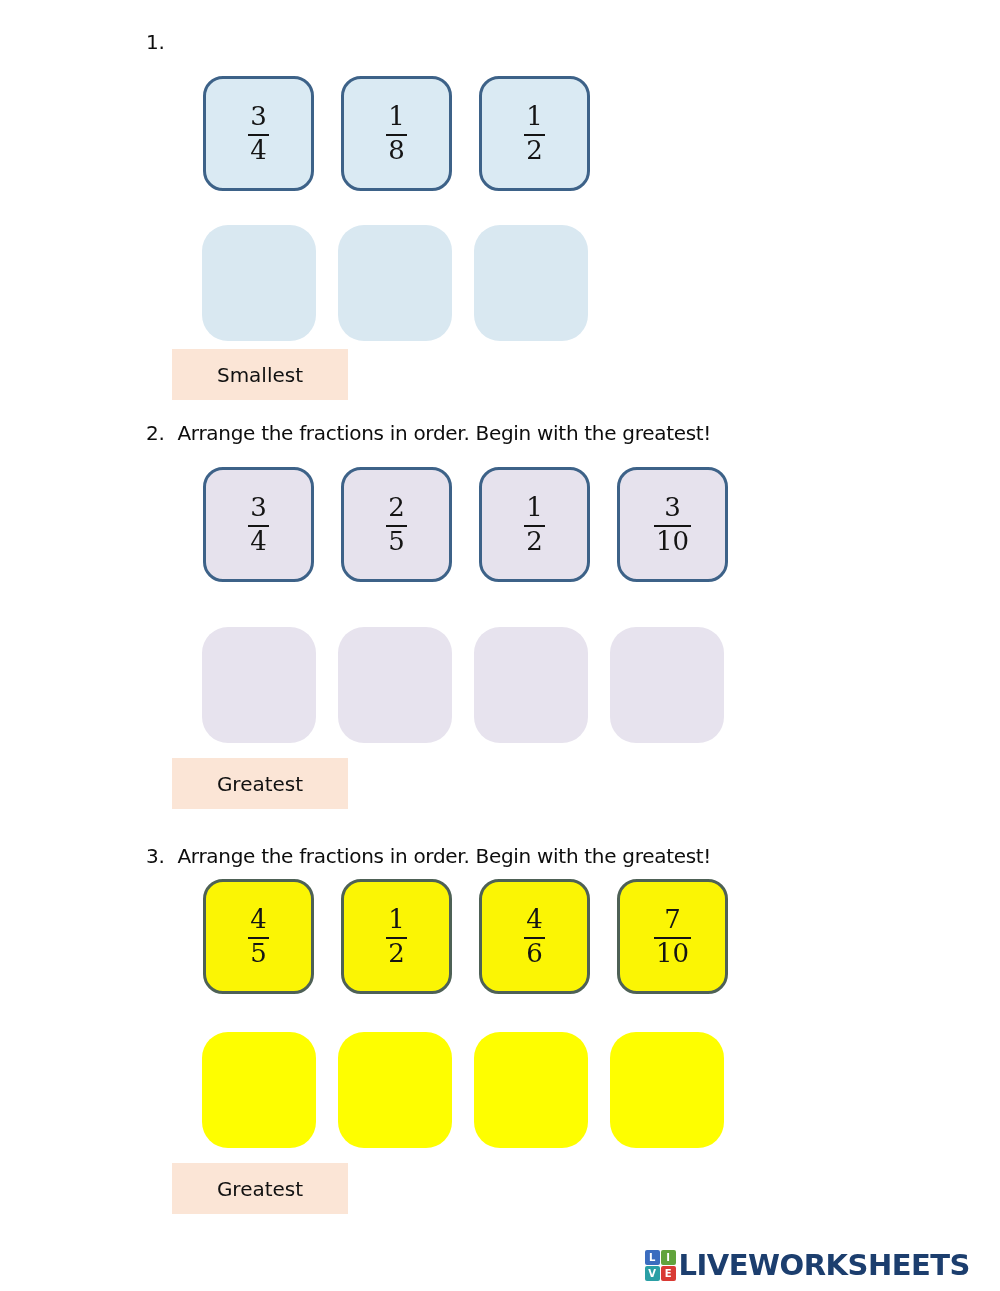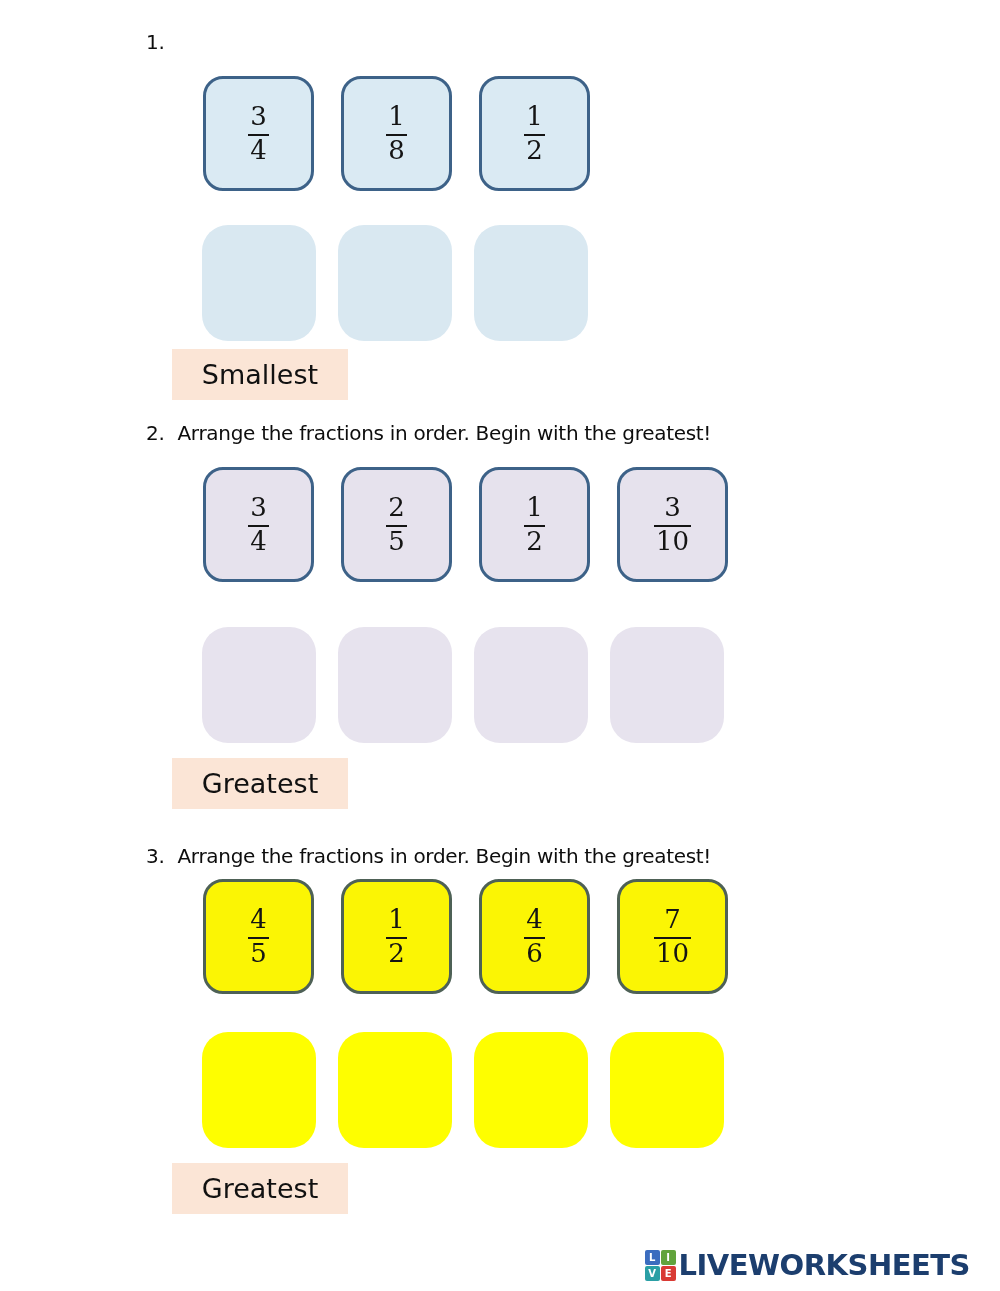--- a/index.html
+++ b/index.html
@@ -54,21 +54,21 @@
   }
   #q2 .slots-row { margin-top:45px; }
   #q3 .cards-row { margin-top:10px; }
   #q3 .slots-row { margin-top:38px; }
 
   .label-box {
     margin-left:172px; margin-top:8px;
     width:176px; height:51px;
     background:var(--label-bg);
     display:flex; align-items:center; justify-content:center;
-    font-size:27px; color:#111;
+    font-size:20px; color:#111;
   }
   #q2 .label-box { margin-top:15px; }
   #q3 .label-box { margin-top:15px; }
 
   .brand {
     position:absolute; top:1247px; right:30px;
     display:flex; align-items:center; gap:3px;
     height:36px;
   }
   .brand-icon {

